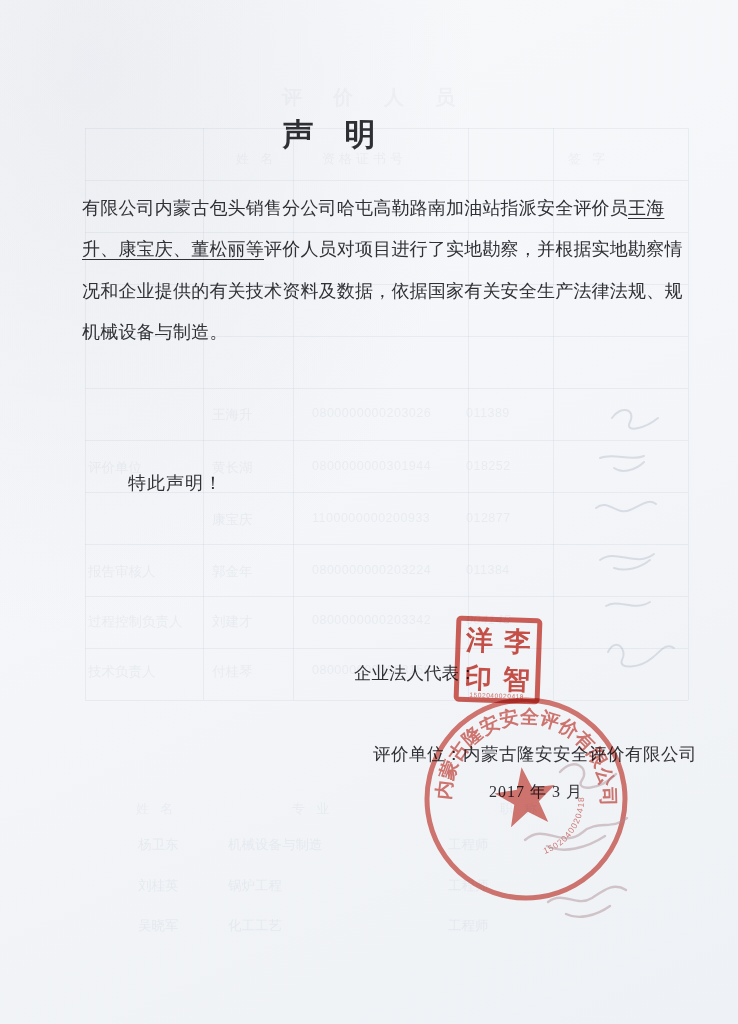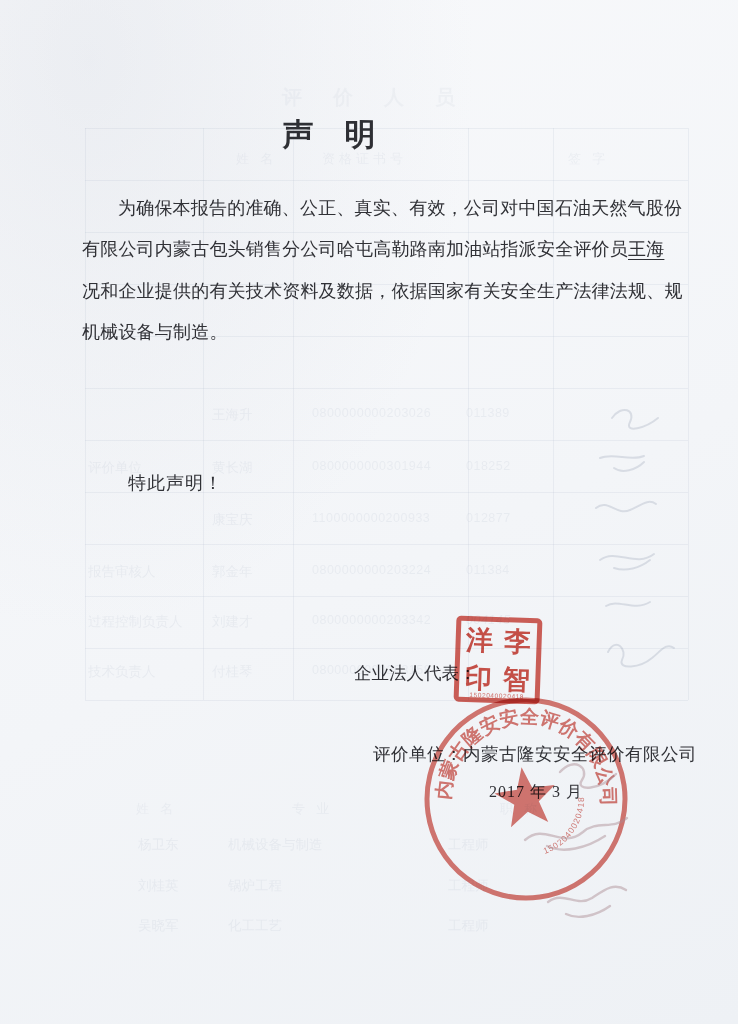--- a/index.html
+++ b/index.html
@@ -115,22 +115,22 @@
       <div class="ghost cell" style="left: 228px; top: 877px;">锅炉工程</div>
       <div class="ghost cell" style="left: 448px; top: 877px;">工程师</div>
       <div class="ghost cell" style="left: 138px; top: 917px;">吴晓军</div>
       <div class="ghost cell" style="left: 228px; top: 917px;">化工工艺</div>
       <div class="ghost cell" style="left: 448px; top: 917px;">工程师</div>
     </div>
 
   <div class="doc-title">声　明</div>
 
   <div class="para">
-      <div class="line indent"><span>为确保本报告的准确、公正、真实、有效，公司对中国石油天然气股份</span></div>
       <div class="line"><span>有限公司内蒙古包头销售分公司哈屯高勒路南加油站指派安全评价员</span><span class="u">王海</span></div>
+      <div class="line"><span class="u">升、康宝庆、董松丽等</span><span>评价人员对项目进行了实地勘察，并根据实地勘察情</span></div>
       <div class="line"><span>况和企业提供的有关技术资料及数据，依据国家有关安全生产法律法规、规</span></div>
       <div class="line"><span>机械设备与制造。</span></div>
     </div>
 
   <div class="closing">特此声明！</div>
 
   <div class="legalrep">企业法人代表：</div>
 
   <div class="pseal">
     <span>洋</span>

